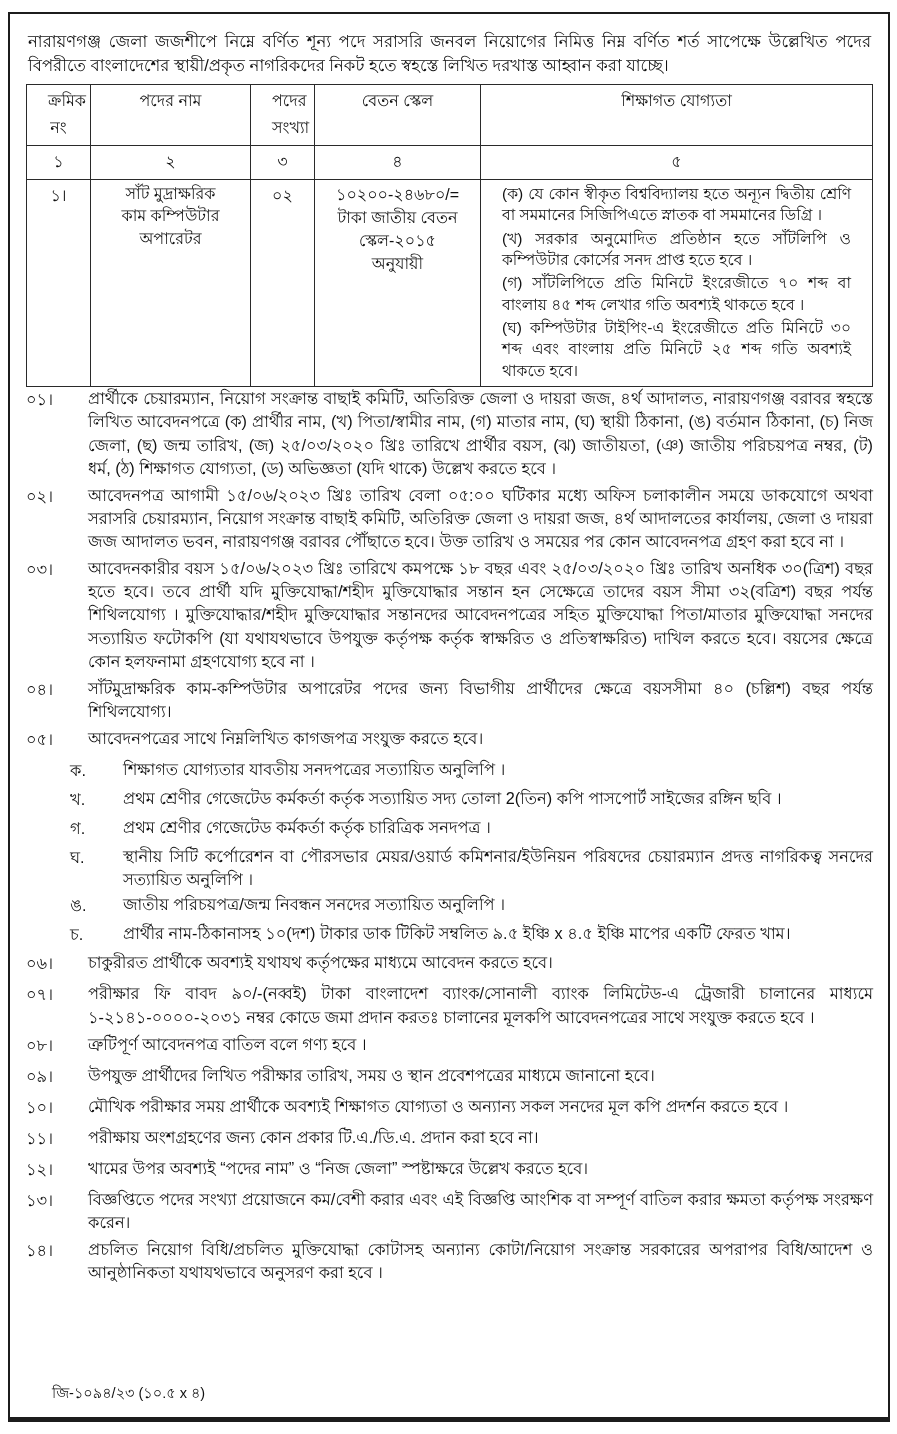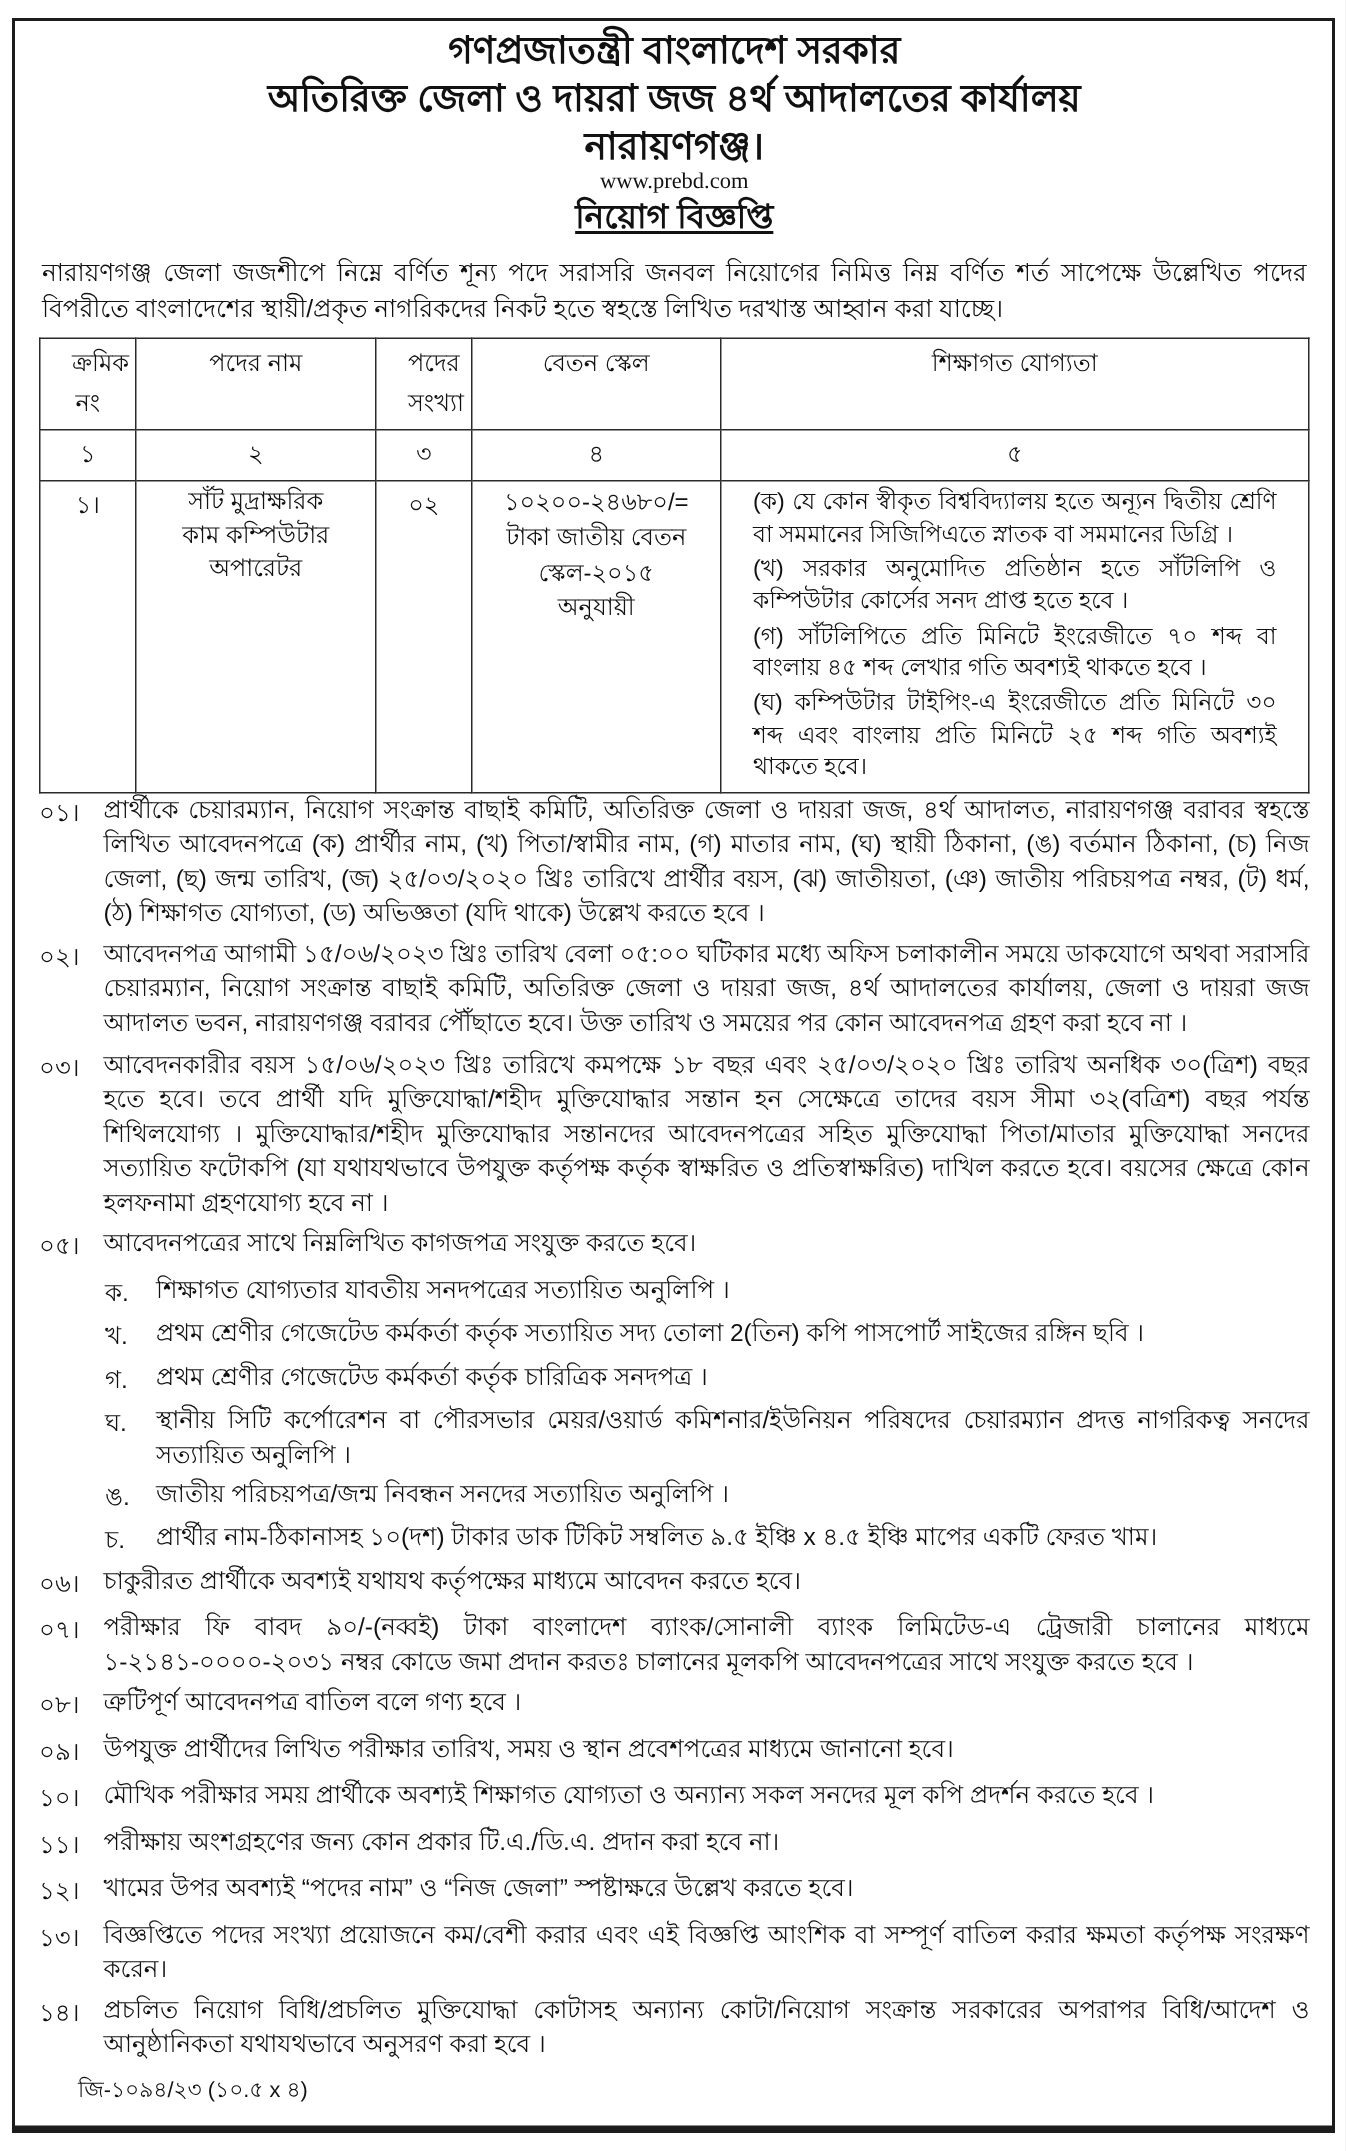--- a/index.html
+++ b/index.html
@@ -52,40 +52,33 @@
   td.d-post{text-align:center;padding-top:8px;line-height:1.4;}
   td.d-count{text-align:center;padding-top:8px;}
   td.d-scale{text-align:center;padding-top:8px;line-height:1.45;}
   td.d-qual{padding:5px 6px 8px 6px;height:176px;}
   .qual-line{font-size:15.5px;line-height:1.38;text-align:justify;margin-bottom:2px;}
   
   .cond-heading{font-weight:bold;font-size:18px;text-decoration:underline;margin:16px 0 14px 2px;}
   .cond-list{font-size:16.3px;}
   .cond-row{display:flex;margin-bottom:4px;}
   .cond-num{flex:0 0 43px;}
-  .cond-text{flex:1;line-height:1.42;text-align:justify;}
+  .cond-text{flex:1;line-height:1.42;text-align:justify;margin-left:19px;}
   .sub-row{display:flex;margin:2px 0 2px 44px;}
   .sub-num{flex:0 0 34px;}
   
   .footer-ref{position:absolute;left:52px;bottom:28px;font-size:14.5px;}
 </style>
 </head>
 <body>
 
 <div class="page">
   <div class="doc-border"></div>
   <div class="content">
 
-    <div class="hdr">
-      <div class="hdr-line">গণপ্রজাতন্ত্রী বাংলাদেশ সরকার</div>
-      <div class="hdr-line">অতিরিক্ত জেলা ও দায়রা জজ ৪র্থ আদালতের কার্যালয়</div>
-      <div class="hdr-line">নারায়ণগঞ্জ।</div>
-      <div class="watermark">www.prebd.com</div>
-      <div class="notice-title">নিয়োগ বিজ্ঞপ্তি</div>
-    </div>
 
     <div class="intro">নারায়ণগঞ্জ জেলা জজশীপে নিম্নে বর্ণিত শূন্য পদে সরাসরি জনবল নিয়োগের নিমিত্ত নিম্ন বর্ণিত শর্ত সাপেক্ষে উল্লেখিত পদের বিপরীতে বাংলাদেশের স্থায়ী/প্রকৃত নাগরিকদের নিকট হতে স্বহস্তে লিখিত দরখাস্ত আহ্বান করা যাচ্ছে।</div>
 
     <table class="post-table">
       <colgroup>
         <col class="c-serial">
           <col class="c-post">
           <col class="c-count">
           <col class="c-scale">
           <col>
@@ -127,20 +120,24 @@
         </div>
         <div class="cond-row">
           <span class="cond-num">০২।</span>
           <span class="cond-text">আবেদনপত্র আগামী ১৫/০৬/২০২৩ খ্রিঃ তারিখ বেলা ০৫:০০ ঘটিকার মধ্যে অফিস চলাকালীন সময়ে ডাকযোগে অথবা সরাসরি চেয়ারম্যান, নিয়োগ সংক্রান্ত বাছাই কমিটি, অতিরিক্ত জেলা ও দায়রা জজ, ৪র্থ আদালতের কার্যালয়, জেলা ও দায়রা জজ আদালত ভবন, নারায়ণগঞ্জ বরাবর পৌঁছাতে হবে। উক্ত তারিখ ও সময়ের পর কোন আবেদনপত্র গ্রহণ করা হবে না ।</span>
         </div>
         <div class="cond-row">
           <span class="cond-num">০৩।</span>
           <span class="cond-text">আবেদনকারীর বয়স ১৫/০৬/২০২৩ খ্রিঃ তারিখে কমপক্ষে ১৮ বছর এবং ২৫/০৩/২০২০ খ্রিঃ তারিখ অনধিক ৩০(ত্রিশ) বছর হতে হবে। তবে প্রার্থী যদি মুক্তিযোদ্ধা/শহীদ মুক্তিযোদ্ধার সন্তান হন সেক্ষেত্রে তাদের বয়স সীমা ৩২(বত্রিশ) বছর পর্যন্ত শিথিলযোগ্য । মুক্তিযোদ্ধার/শহীদ মুক্তিযোদ্ধার সন্তানদের আবেদনপত্রের সহিত মুক্তিযোদ্ধা পিতা/মাতার মুক্তিযোদ্ধা সনদের সত্যায়িত ফটোকপি (যা যথাযথভাবে উপযুক্ত কর্তৃপক্ষ কর্তৃক স্বাক্ষরিত ও প্রতিস্বাক্ষরিত) দাখিল করতে হবে। বয়সের ক্ষেত্রে কোন হলফনামা গ্রহণযোগ্য হবে না ।</span>
         </div>
         <div class="cond-row">
+          <span class="cond-num">০৪।</span>
+          <span class="cond-text">সাঁটমুদ্রাক্ষরিক কাম-কম্পিউটার অপারেটর পদের জন্য বিভাগীয় প্রার্থীদের ক্ষেত্রে বয়সসীমা ৪০ (চল্লিশ) বছর পর্যন্ত শিথিলযোগ্য।</span>
+        </div>
+        <div class="cond-row">
           <span class="cond-num">০৫।</span>
           <span class="cond-text">আবেদনপত্রের সাথে নিম্নলিখিত কাগজপত্র সংযুক্ত করতে হবে।</span>
         </div>
         <div class="sub-row">
           <span class="sub-num">ক.</span>
           <span class="cond-text">শিক্ষাগত যোগ্যতার যাবতীয় সনদপত্রের সত্যায়িত অনুলিপি ।</span>
         </div>
         <div class="sub-row">
           <span class="sub-num">খ.</span>
           <span class="cond-text">প্রথম শ্রেণীর গেজেটেড কর্মকর্তা কর্তৃক সত্যায়িত সদ্য তোলা 2(তিন) কপি পাসপোর্ট সাইজের রঙ্গিন ছবি ।</span>

